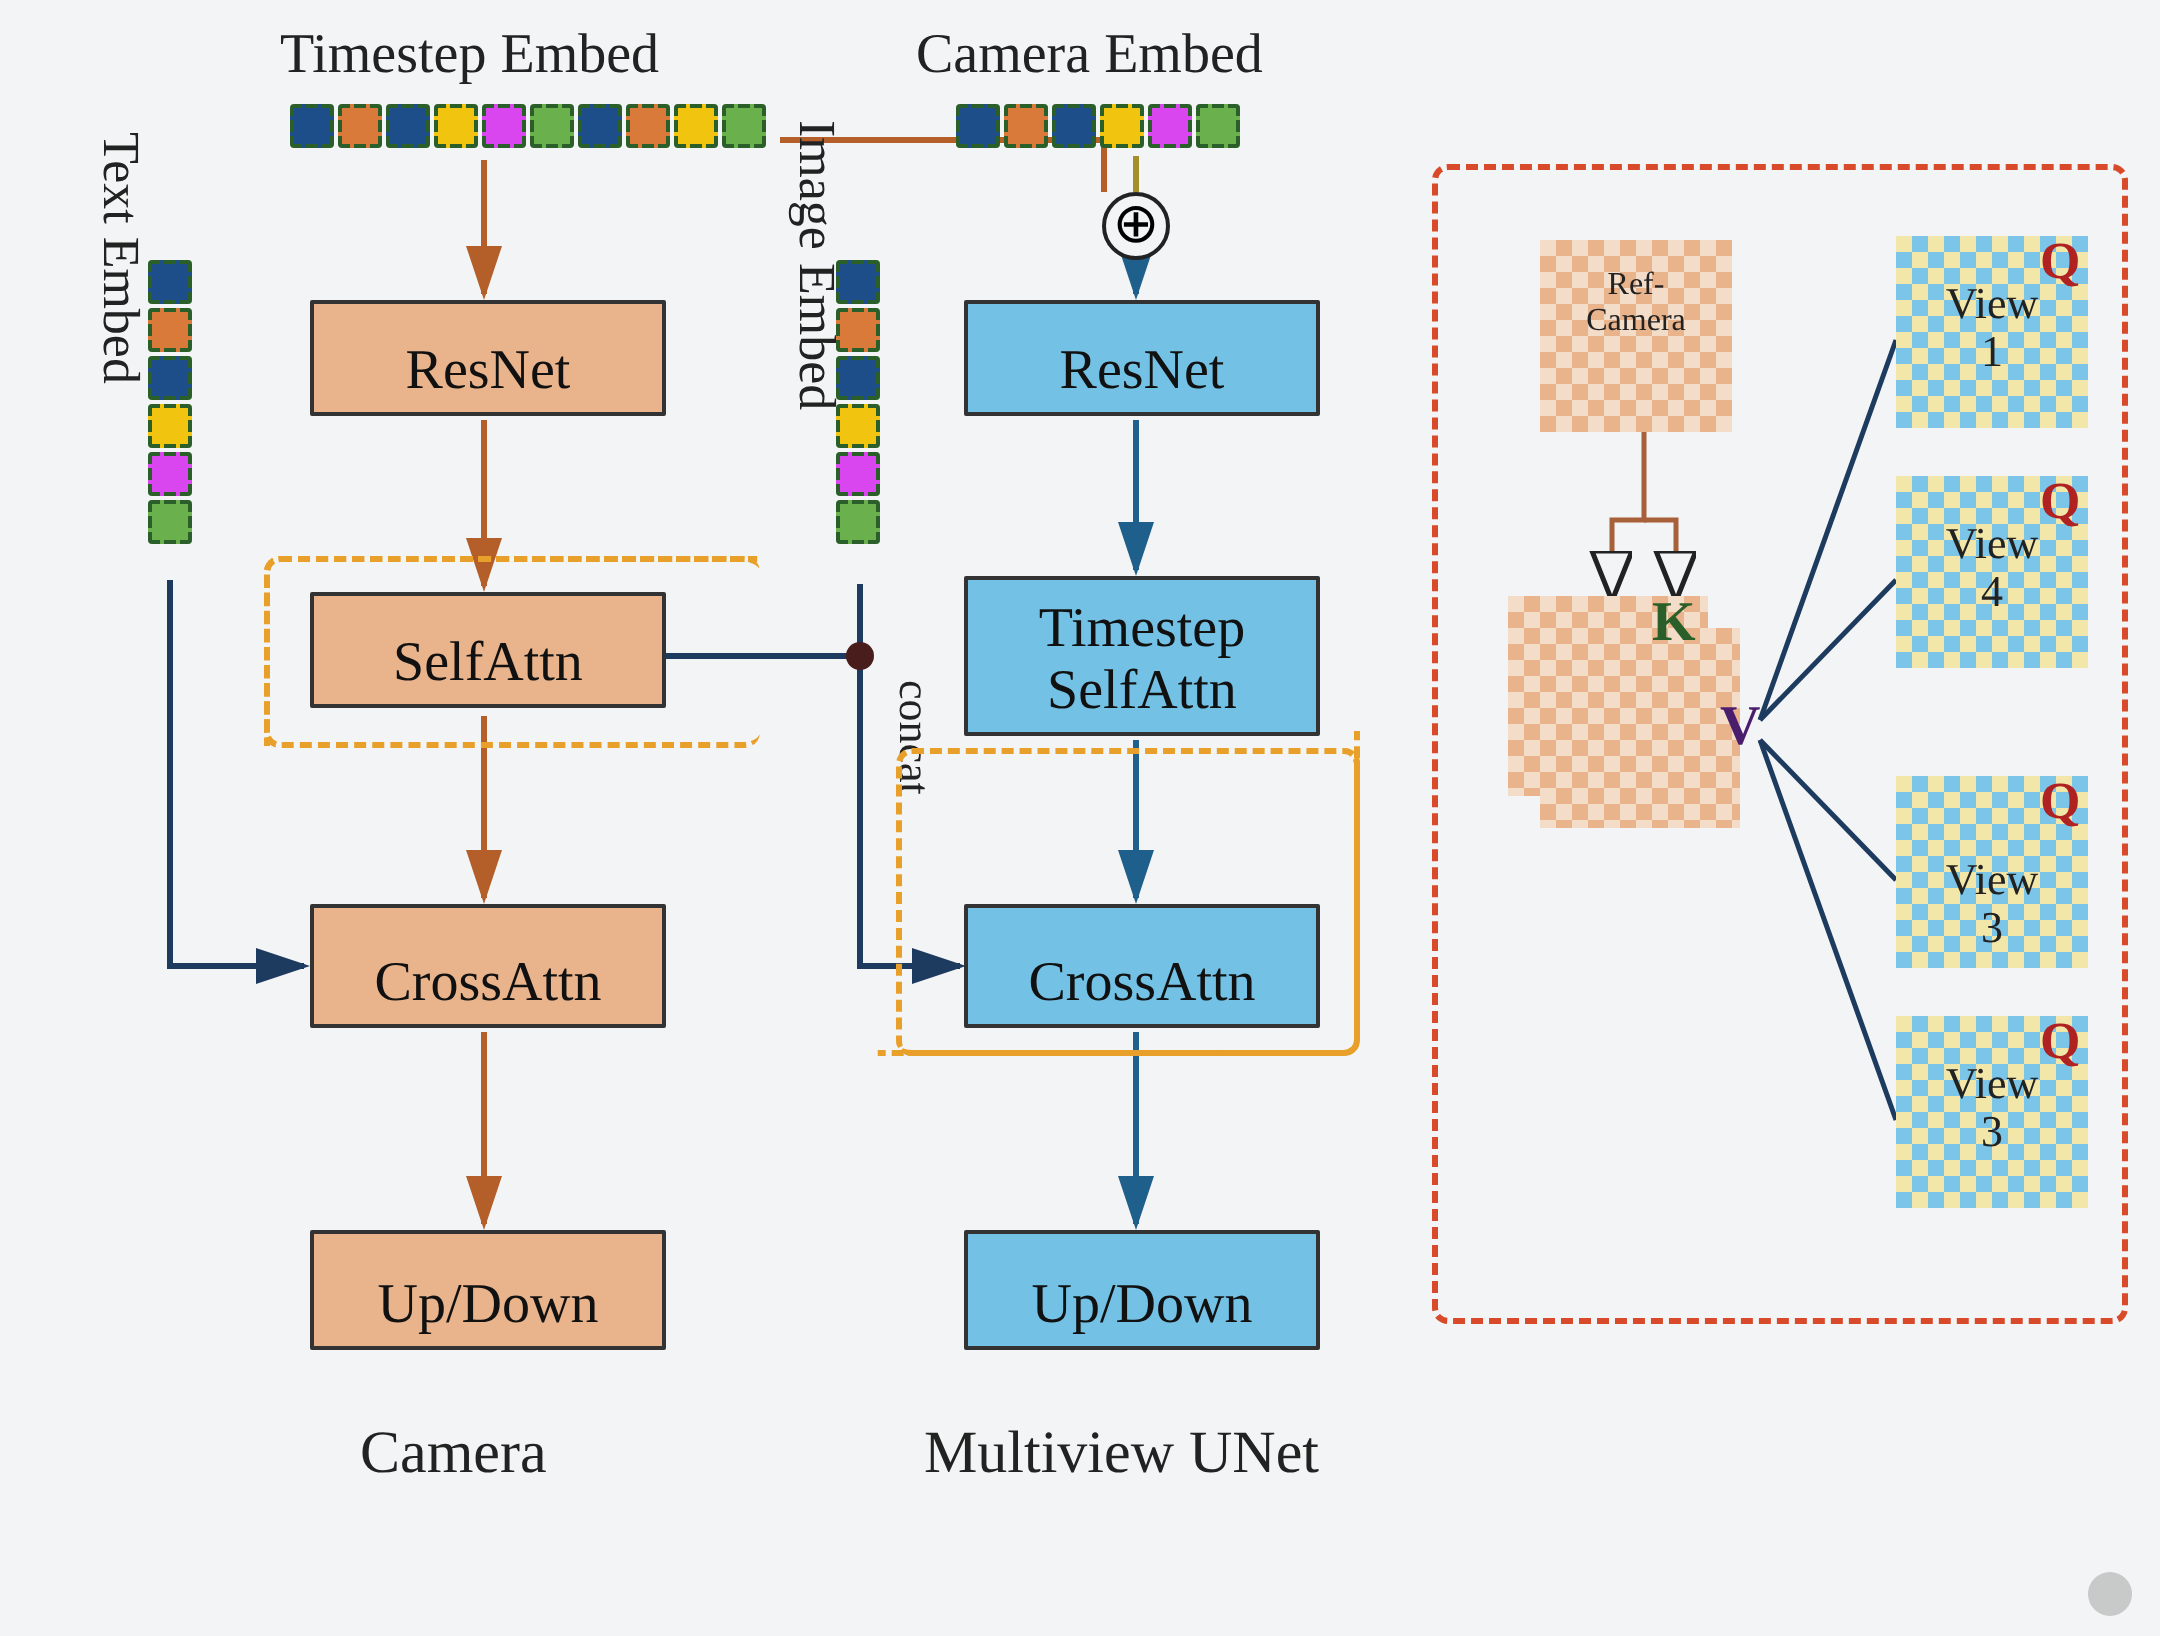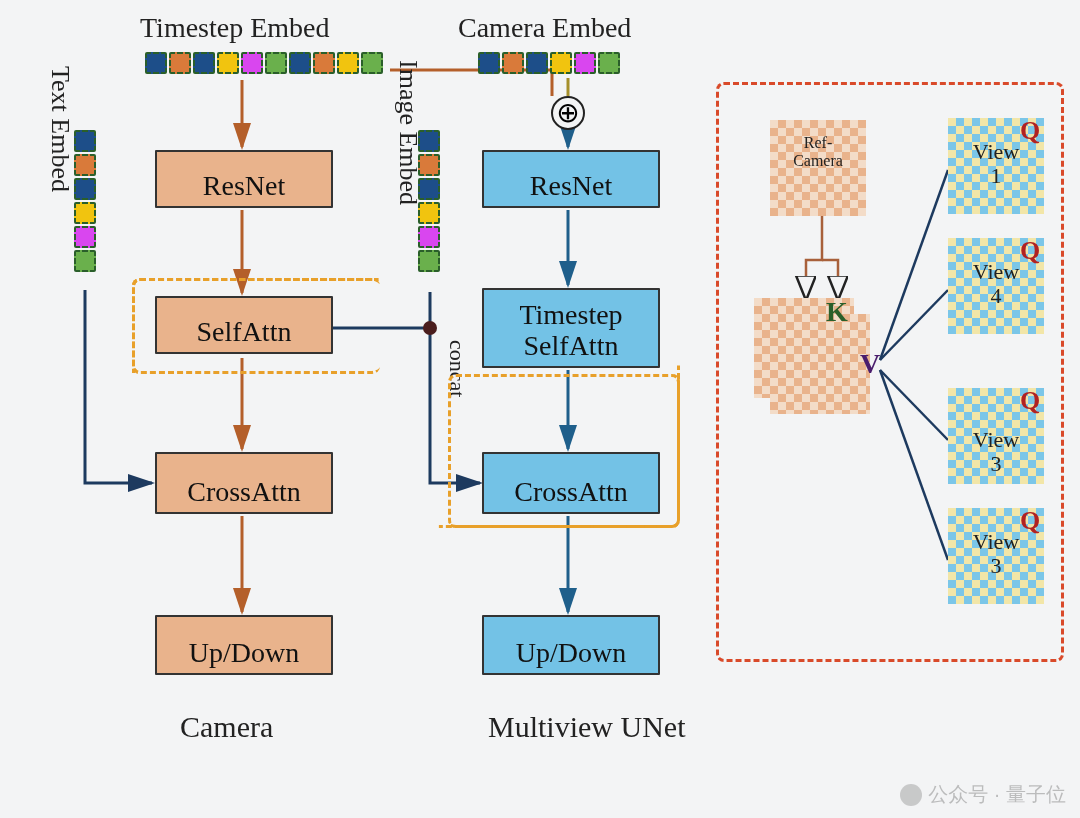--- a/index.html
+++ b/index.html
@@ -241,21 +241,21 @@
     <span><span>Timestep</span><br><span>SelfAttn</span></span>
   </div>
   <div class="block blue-bg" style="left:482px; top:452px; width:178px; height:62px;">
       <span>CrossAttn</span>
     </div>
   <div class="block blue-bg" style="left:482px; top:615px; width:178px; height:60px;">
       <span>Up/Down</span>
     </div>
 
   <div class="col-label" style="left:180px; top:710px;">Camera</div>
-  <div class="col-label" style="left:488px; top:710px;">Multiview UNet</div>
+  <div class="col-label" style="left:462px; top:710px;">Multiview UNet</div>
 
   <div class="dot" style="left:423px; top:321px;"></div>
   <div class="concat-label" style="left:444px; top:340px;">concat</div>
 
   <div class="dashed-box" style="left:132px; top:278px; width:548px; height:250px; border-color:#e8a02a; clip-path: polygon(0 0, 45% 0, 45% 35%, 100% 35%, 100% 100%, 56% 100%, 56% 38%, 0 38%);"></div>
 
   <div class="dashed-box" style="left:132px; top:278px; width:248px; height:96px; border-color:#e8a02a; border-right:none; border-bottom:none;"></div>
   <div class="dashed-box" style="left:132px; top:278px; width:248px; height:96px; border-color:#e8a02a; border-top:none; border-right:none;"></div>
   <div class="dashed-box" style="left:448px; top:374px; width:232px; height:154px; border-color:#e8a02a; border-left:none; border-top:none;"></div>
   <div class="dashed-box" style="left:448px; top:374px; width:232px; height:154px; border-color:#e8a02a; border-bottom:none; border-left:3px dashed #e8a02a;"></div>
@@ -281,16 +281,15 @@
   <div class="checker blue" style="left:948px; top:388px; width:96px; height:96px;"></div>
   <div class="view-text" style="left:966px; top:428px; width:60px;">View 3</div>
   <div class="q-mark" style="left:1020px; top:386px;">Q</div>
 
   <div class="checker blue" style="left:948px; top:508px; width:96px; height:96px;"></div>
   <div class="view-text" style="left:966px; top:530px; width:60px;">View 3</div>
   <div class="q-mark" style="left:1020px; top:506px;">Q</div>
 
   <div class="watermark">
     <span class="wx-icon"></span>
-    <span>公众号 · 量子位</span>
   </div>
 
 </div>
 
 </body></html>

